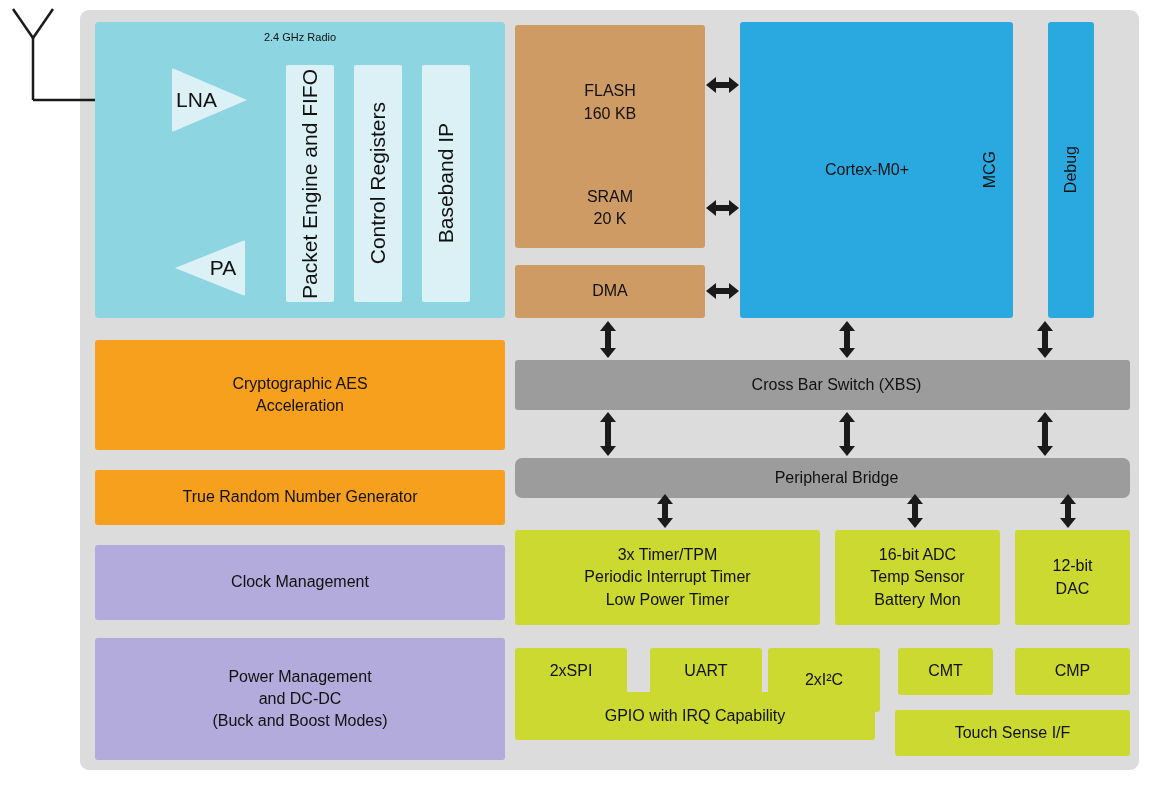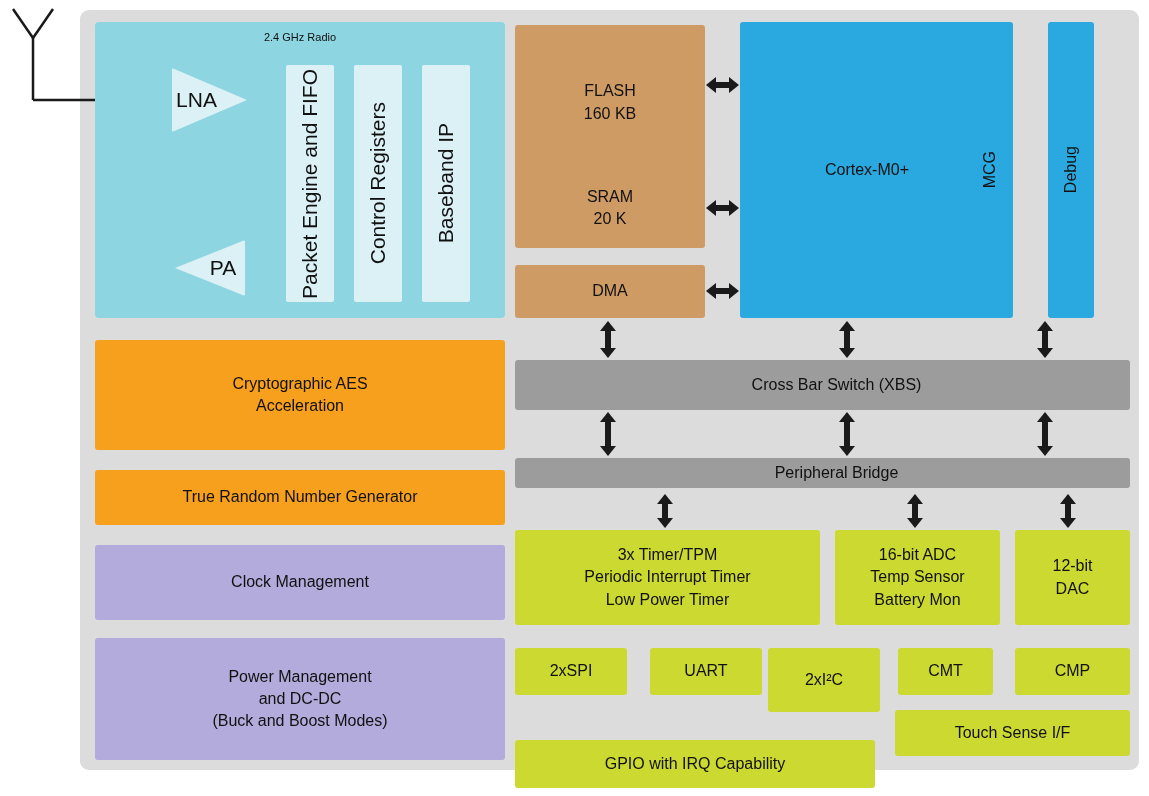--- a/index.html
+++ b/index.html
@@ -107,21 +107,21 @@
   <div class="block blue vert" style="left:967px;top:22px;width:46px;height:296px;">
     <span class="label">MCG</span>
   </div>
   <div class="block blue vert" style="left:1048px;top:22px;width:46px;height:296px;">
     <span class="label">Debug</span>
   </div>
 
   <div class="block grayb" style="left:515px;top:360px;width:615px;height:50px;">
     <span class="label">Cross Bar Switch (XBS)</span>
   </div>
-  <div class="block grayb" style="left:515px;top:458px;width:615px;height:30px;">
+  <div class="block grayb" style="left:515px;top:458px;width:615px;height:40px;border-radius:7px;">
     <span class="label">Peripheral Bridge</span>
   </div>
 
   <div class="block orange" style="left:95px;top:340px;width:410px;height:110px;">
     <span class="label">Cryptographic AES
 Acceleration</span>
   </div>
   <div class="block orange" style="left:95px;top:470px;width:410px;height:55px;">
     <span class="label">True Random Number Generator</span>
   </div>
@@ -158,21 +158,21 @@
   <div class="block green" style="left:768px;top:648px;width:112px;height:64px;">
     <span class="label">2xI²C</span>
   </div>
   <div class="block green" style="left:898px;top:648px;width:95px;height:47px;">
     <span class="label">CMT</span>
   </div>
   <div class="block green" style="left:1015px;top:648px;width:115px;height:47px;">
     <span class="label">CMP</span>
   </div>
 
-  <div class="block green" style="left:515px;top:740px;width:360px;height:48px;">
+  <div class="block green" style="left:515px;top:692px;width:360px;height:48px;">
     <span class="label">GPIO with IRQ Capability</span>
   </div>
   <div class="block green" style="left:895px;top:710px;width:235px;height:46px;">
     <span class="label">Touch Sense I/F</span>
   </div>
 
   <div class="arrow-h" style="left:706px;top:77px;width:33px;">
       <span class="bar"></span>
     </div>
   <div class="arrow-h" style="left:706px;top:200px;width:33px;">

